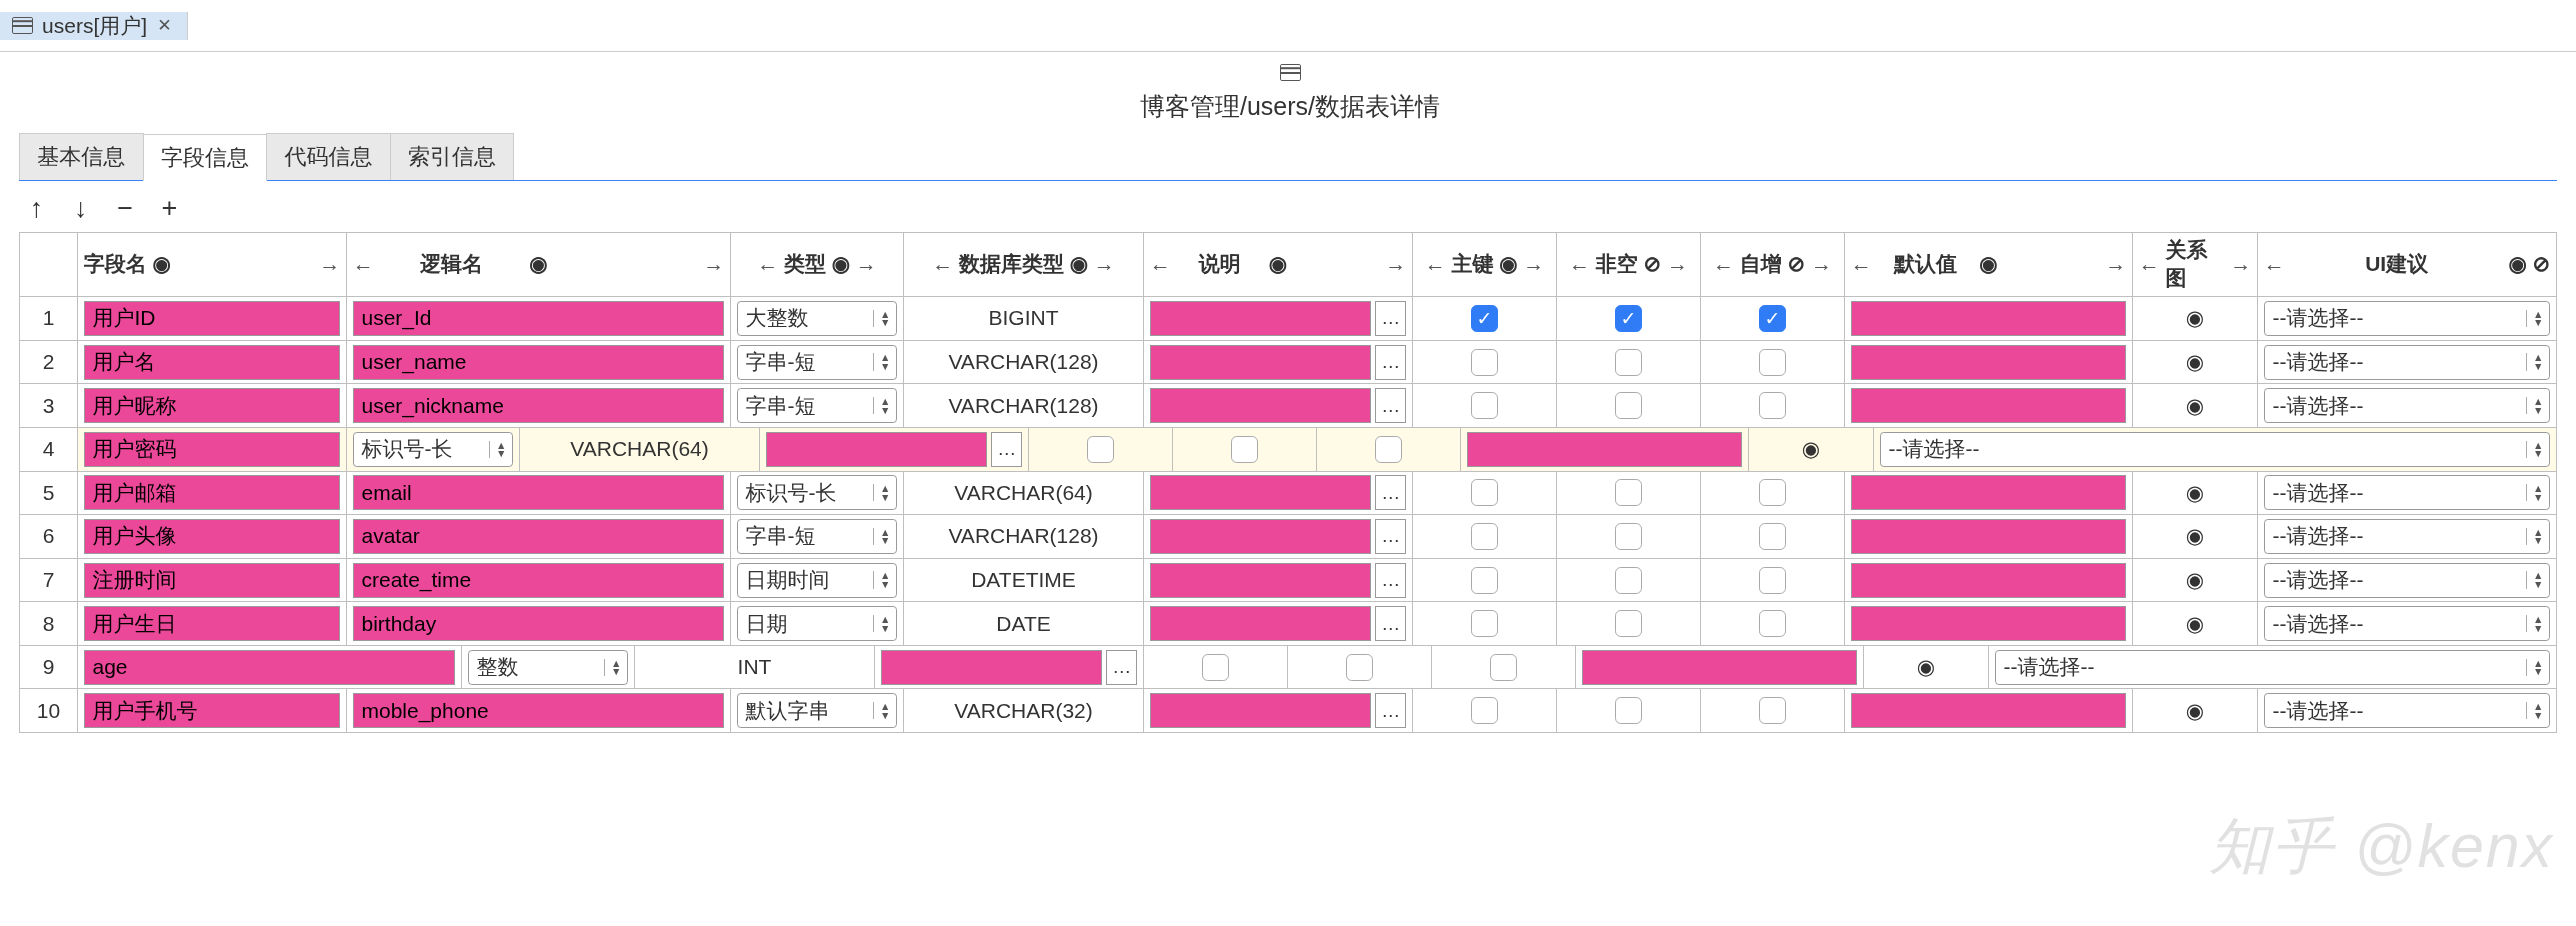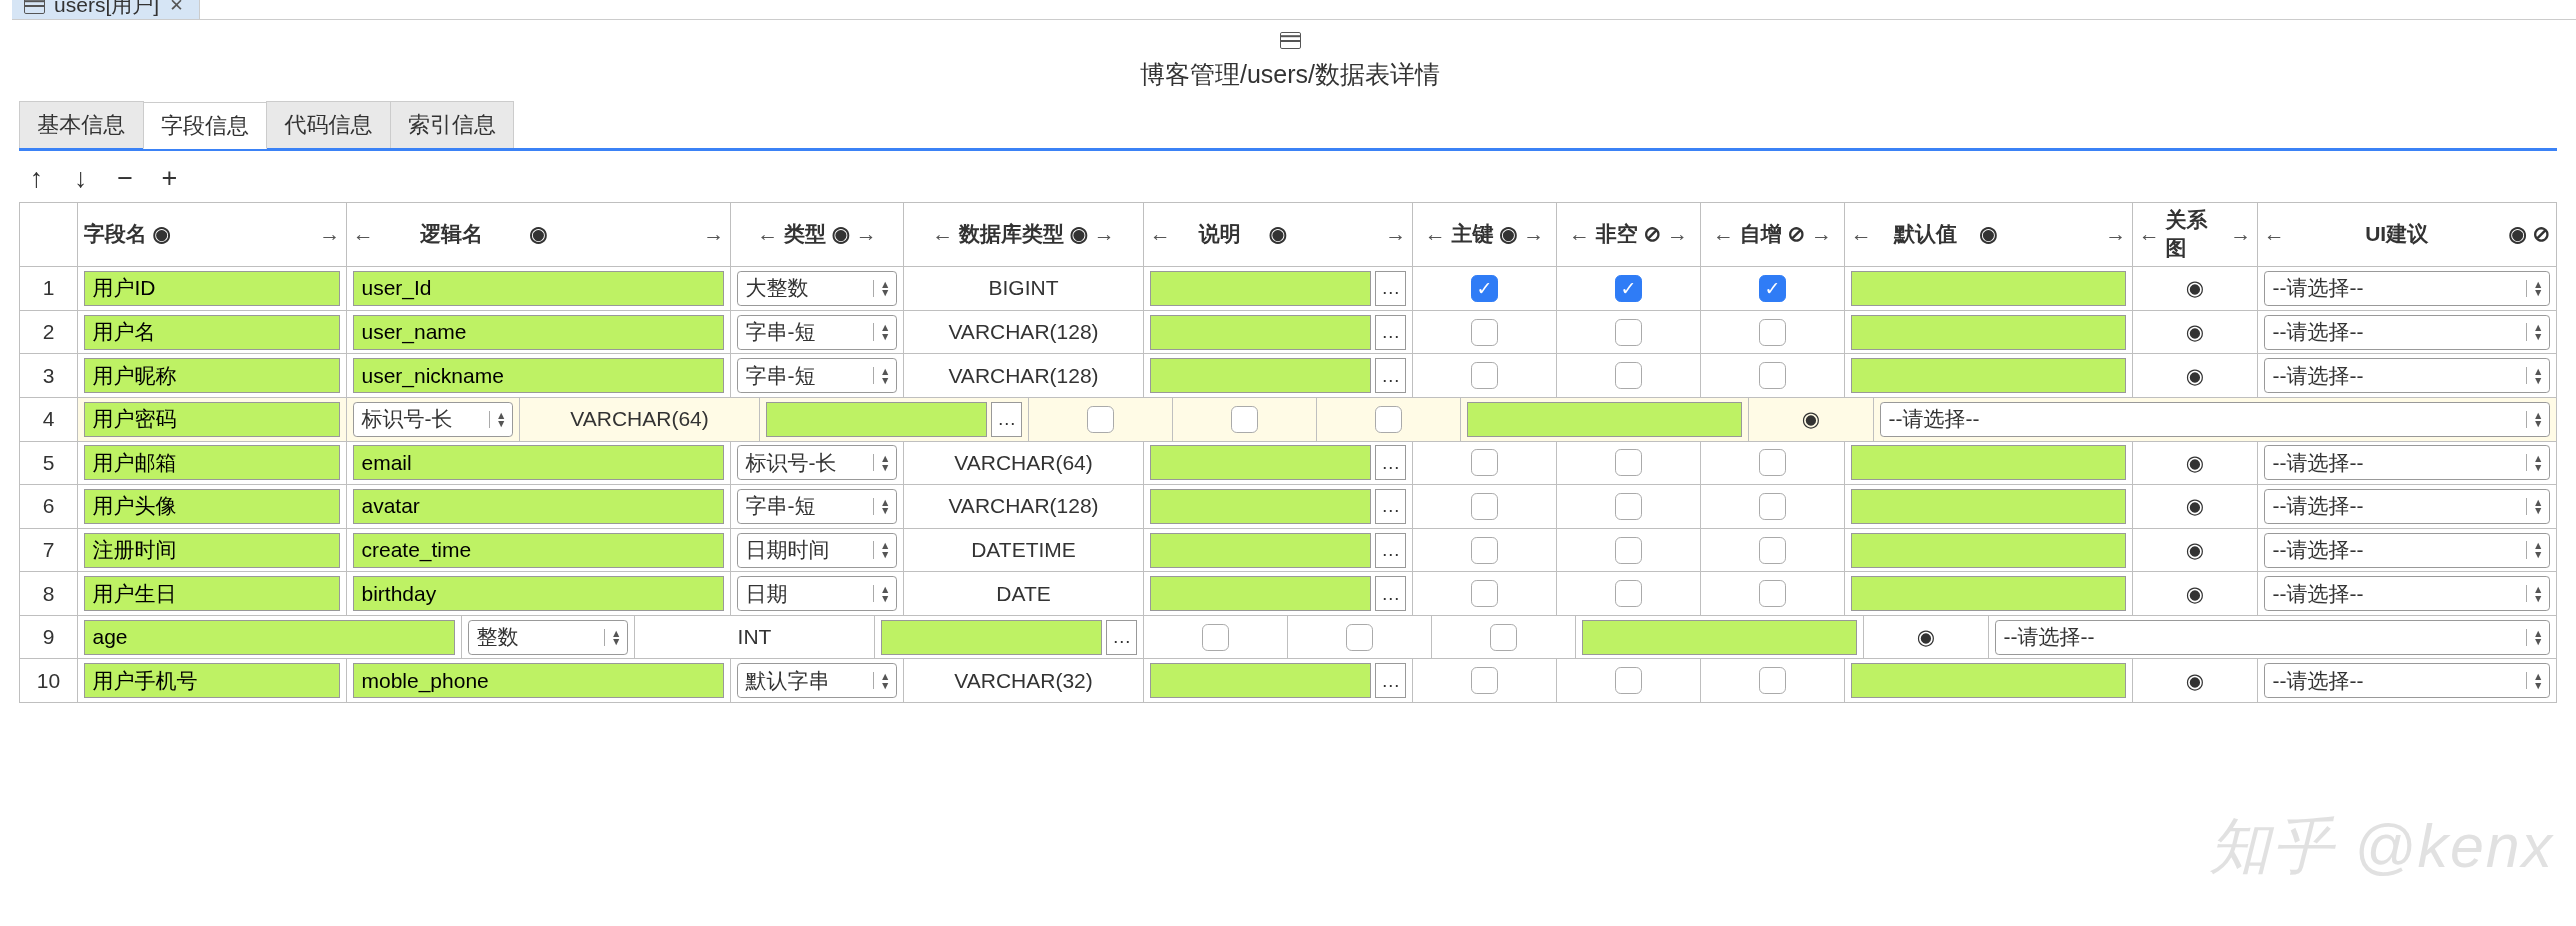--- a/index.html
+++ b/index.html
@@ -5,25 +5,24 @@
     * { box-sizing: border-box; margin: 0; padding: 0; }
     body {
       font-family: -apple-system, "Helvetica Neue", Arial, "PingFang SC", "Microsoft YaHei", sans-serif;
       font-size: 21px;
       background: #fff;
       color: #333;
     }
 
     .tab-strip {
       display: flex;
-      align-items: flex-end;
+      align-items: center;
       border-bottom: 1px solid #ccc;
-      height: 20px;
+      height: 52px;
       background: #fff;
-      margin-left: 12px;
     }
     .tab-strip .tab {
       display: flex;
       align-items: center;
       gap: 9.6px;
       padding: 0 15.3px 0 11.5px;
       border-right: 1px solid #ccc;
     }
     .tab.active {
       background: #d6e5f5;
@@ -50,21 +49,21 @@
     .breadcrumb {
       display: flex; align-items: center; gap: 9.6px;
       padding: 11.5px 19px 9.6px 23px;
       font-size: 25px;
       color: #333;
       flex-direction: column;
     }
 
     .sub-tabs {
       display: flex;
-      border-bottom: 3px solid #3b82f6;
+      border-bottom: 1px solid #3b82f6;
       margin: 0 19px;
     }
     .sub-tabs .sub-tab {
       padding: 7.7px 17.3px;
       background: #e9e9e9;
       border: 1px solid #ccc;
       border-bottom: none;
       margin-right: -1px;
       font-size: 22px;
     }
@@ -127,21 +126,21 @@
     .arrow-l, .arrow-r { color: #555; font-size: 21px; display:inline-block; }
     .eye-icon, .eye-off-icon {
       display: inline-block; font-size: 21px; color: #333;
     }
 
     .text-input {
       width: 100%;
       border: 1px solid #999;
       padding: 3.8px 7.7px;
       font-size: 21px;
-      background: #bef264;
+      background: #ec4899;
       height: 35px;
     }
     .text-input.selected {
       border: 1.9px solid #3b82f6;
     }
 
     .select-box {
       width: 100%;
       display: flex;
       align-items: center;

